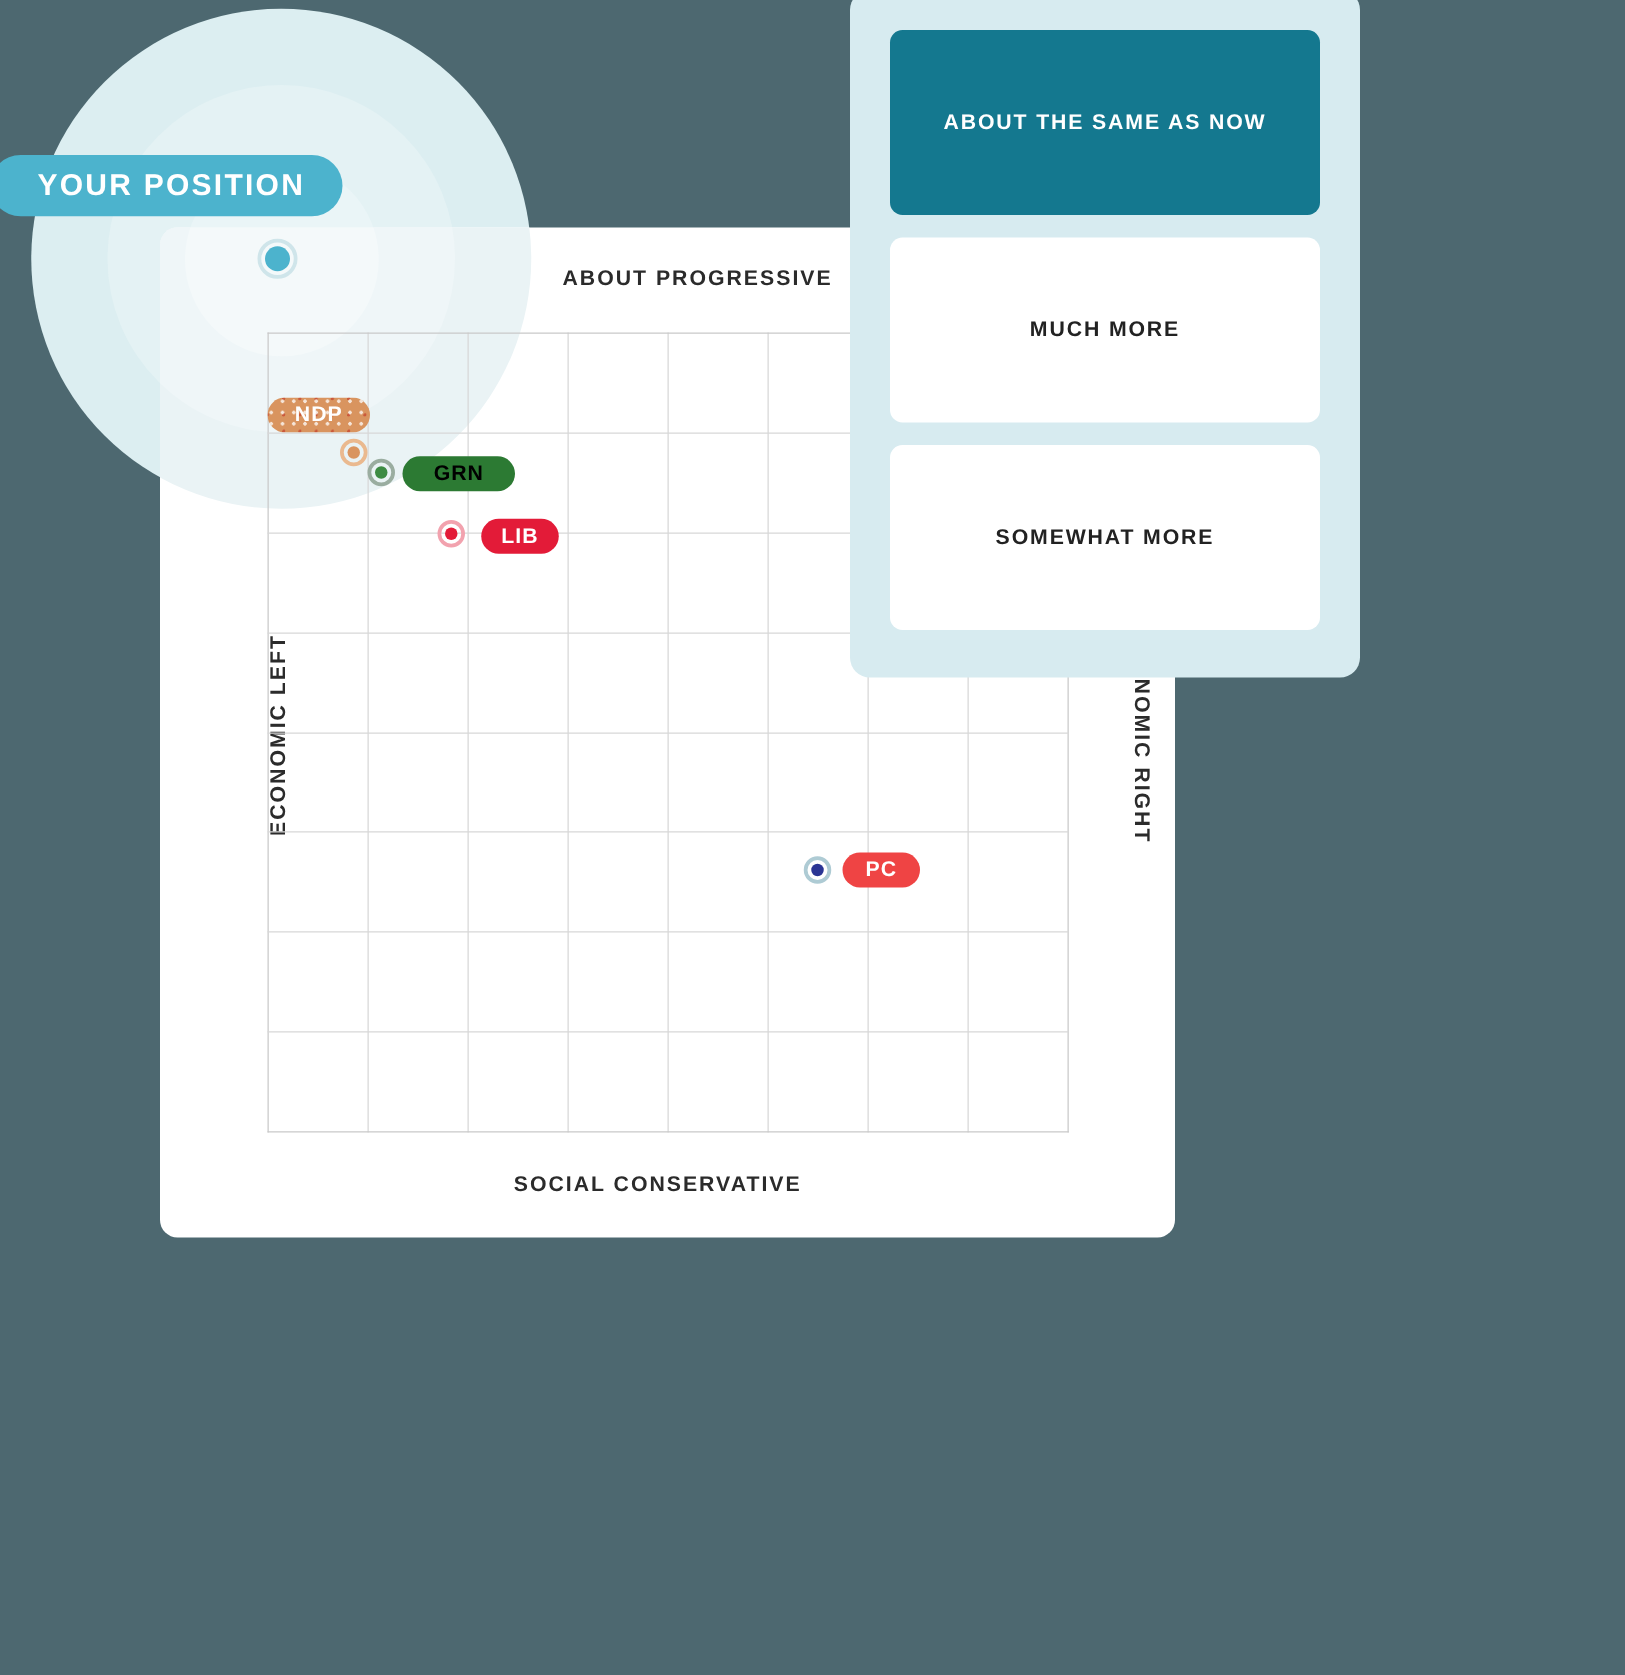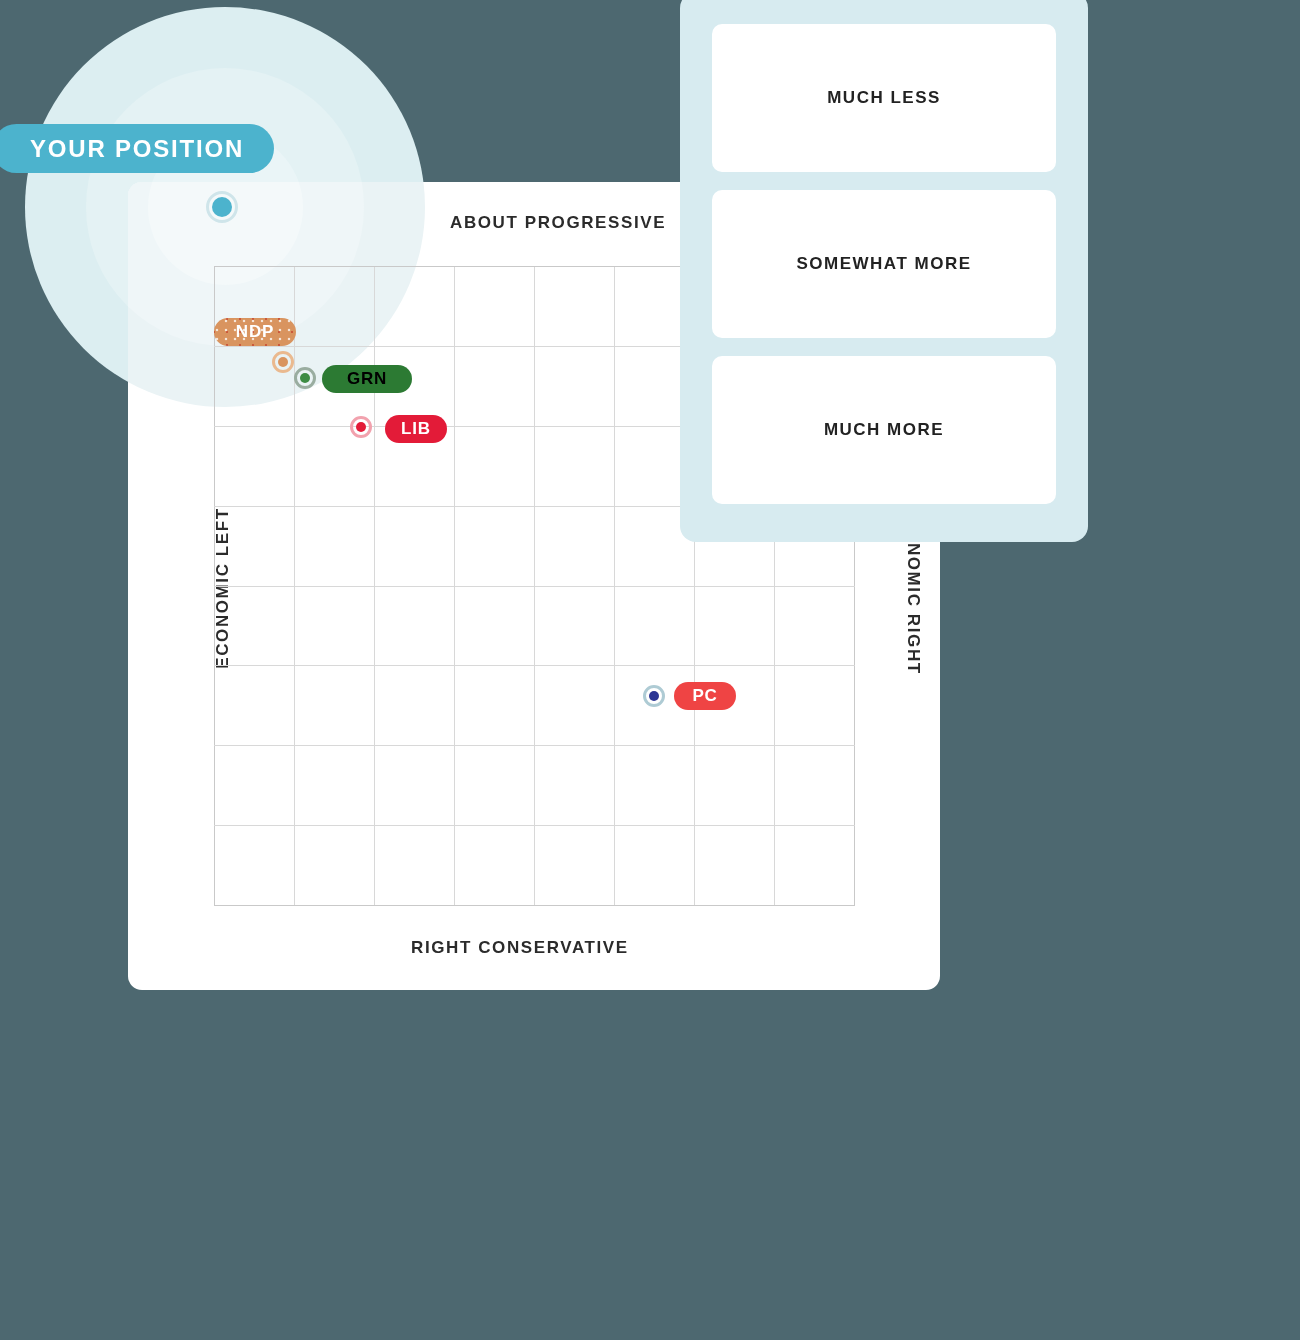--- a/index.html
+++ b/index.html
@@ -219,21 +219,21 @@
 
   <div id="chart-card">
     <div id="card-halo-clip">
       <div class="c c1"></div>
       <div class="c c2"></div>
       <div class="c c3"></div>
     </div>
   </div>
 
   <div class="axis-label" id="label-top">ABOUT PROGRESSIVE</div>
-  <div class="axis-label" id="label-bottom">RIGHT CONSERVATIVE</div>
+  <div class="axis-label" id="label-bottom">SOCIAL CONSERVATIVE</div>
   <div class="axis-label" id="label-left">ECONOMIC LEFT</div>
   <div class="axis-label" id="label-right">ECONOMIC RIGHT</div>
 
   <div id="grid">
       <div class="gl gv" style="left: 0px; background: rgb(201, 201, 201);"></div>
       <div class="gl gv" style="left: 80px; background: rgb(216, 216, 216);"></div>
       <div class="gl gv" style="left: 160px; background: rgb(216, 216, 216);"></div>
       <div class="gl gv" style="left: 240px; background: rgb(216, 216, 216);"></div>
       <div class="gl gv" style="left: 320px; background: rgb(216, 216, 216);"></div>
       <div class="gl gv" style="left: 400px; background: rgb(216, 216, 216);"></div>
@@ -269,18 +269,18 @@
       </div>
       <div class="pill" style="left: 674px; top: 682px; width: 62px; background-color: #ef4444; color: rgb(255, 255, 255);">PC</div>
     </div>
 
   <div id="your-dot">
       <i></i>
     </div>
   <div id="your-position-pill">YOUR POSITION</div>
 
   <div id="options-panel" style="background: rgb(215, 235, 240);">
-      <div class="option-card">MUCH LESS</div>
+      <div class="option-card selected" style="background: rgb(20, 120, 143);">ABOUT THE SAME AS NOW</div>
+      <div class="option-card">MUCH MORE</div>
       <div class="option-card">SOMEWHAT MORE</div>
-      <div class="option-card">MUCH MORE</div>
     </div>
 
 </div>
 
 </body></html>

